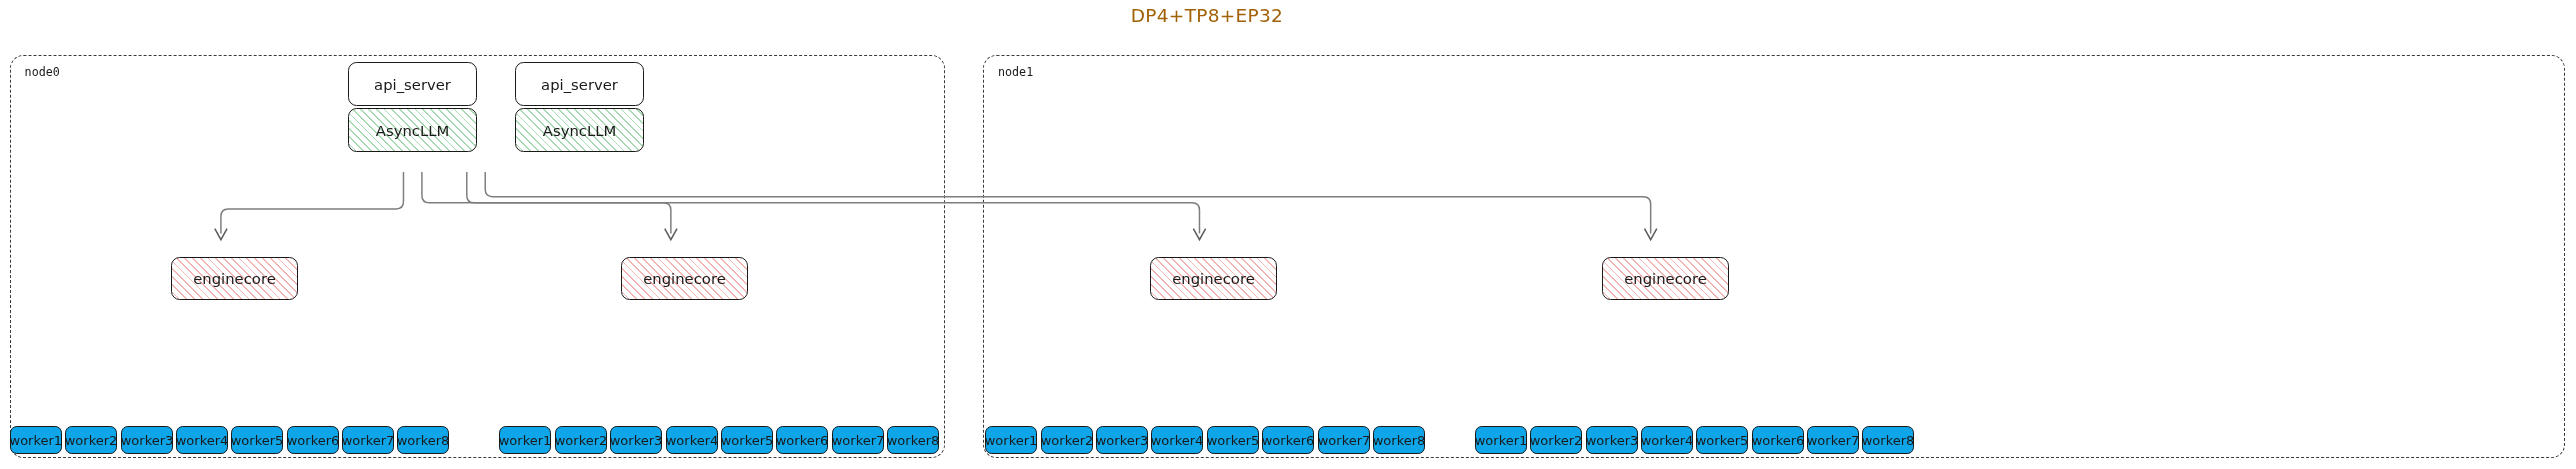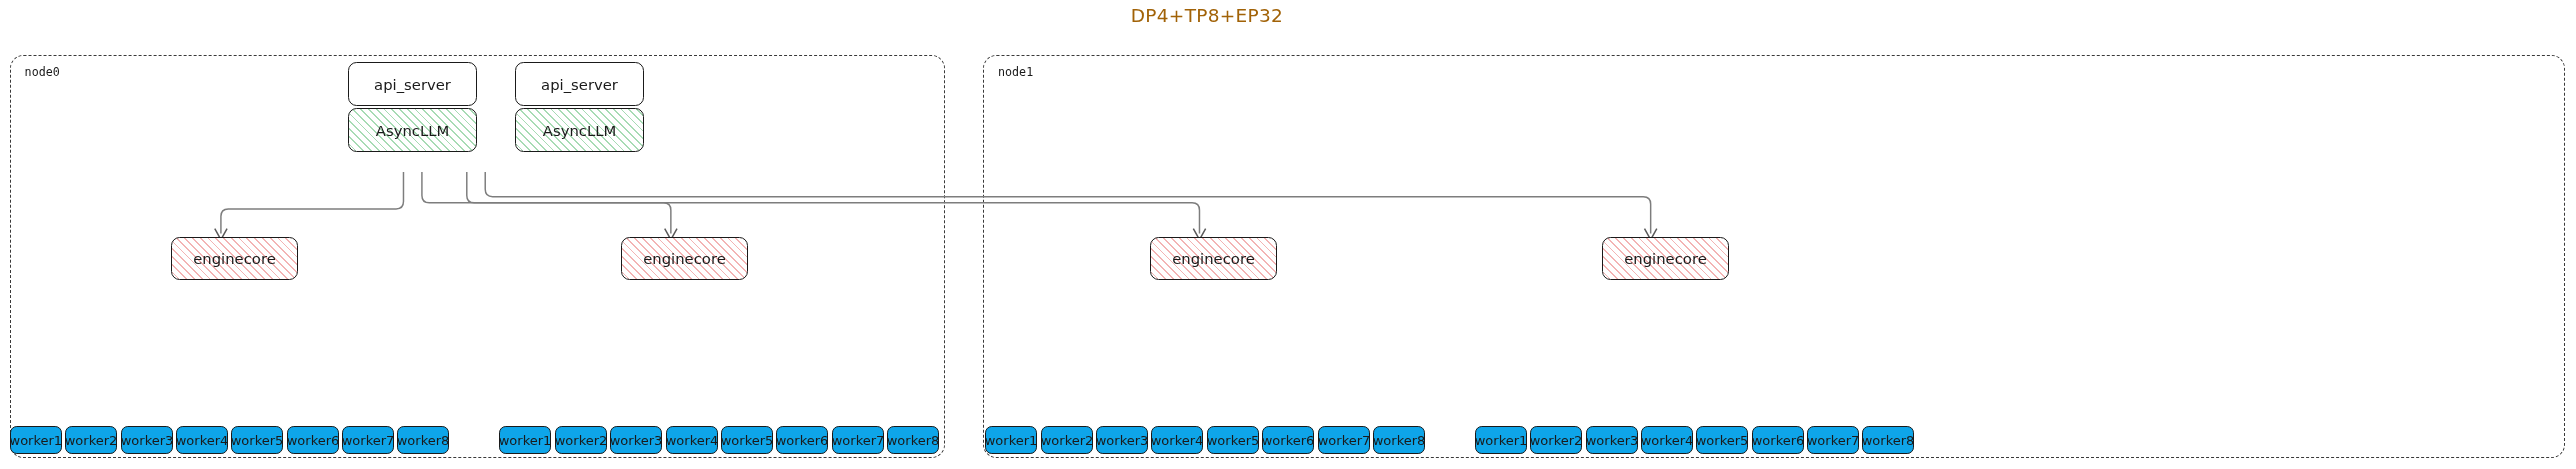--- a/index.html
+++ b/index.html
@@ -85,20 +85,21 @@
   
   .engine-box {
     background-color: #ffffff;
     background-image: repeating-linear-gradient(
       45deg,
       rgba(235, 130, 130, 0.00) 0px,
       rgba(235, 130, 130, 0.00) 4.3px,
       rgba(235, 130, 130, 0.60) 4.3px,
       rgba(235, 130, 130, 0.60) 5.5px
     );
+    margin-top: 20px;
   }
 
   
   .worker-box {
     position: absolute;
     border: 1.5px solid #1a1a1a;
     border-radius: 6.8px;
     background: #0ea5e9;
     height: 28px;
     display: flex;

